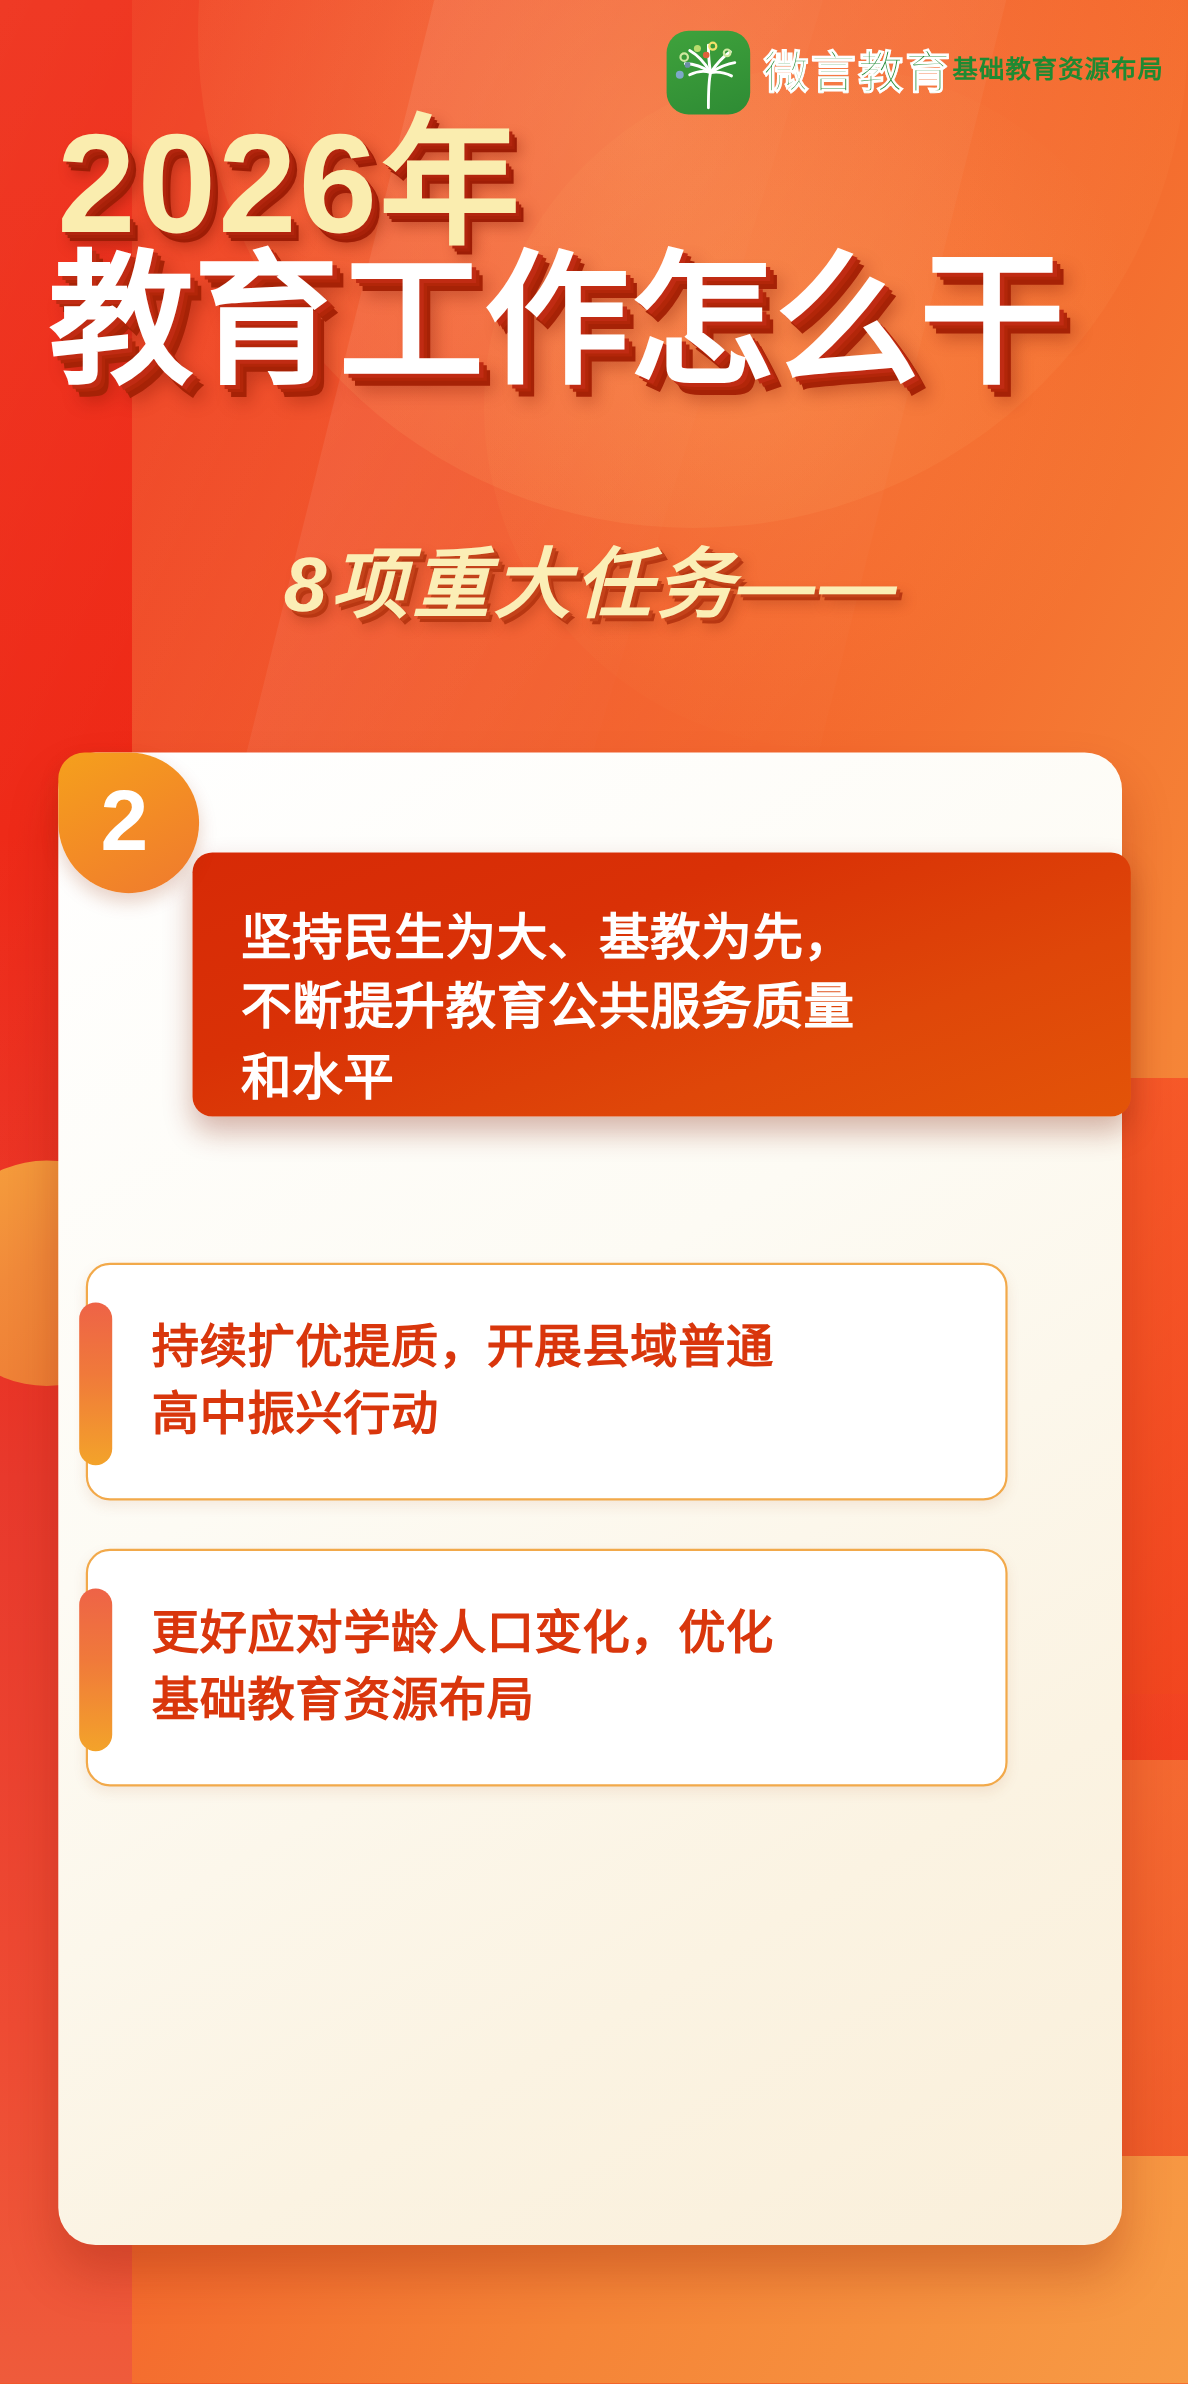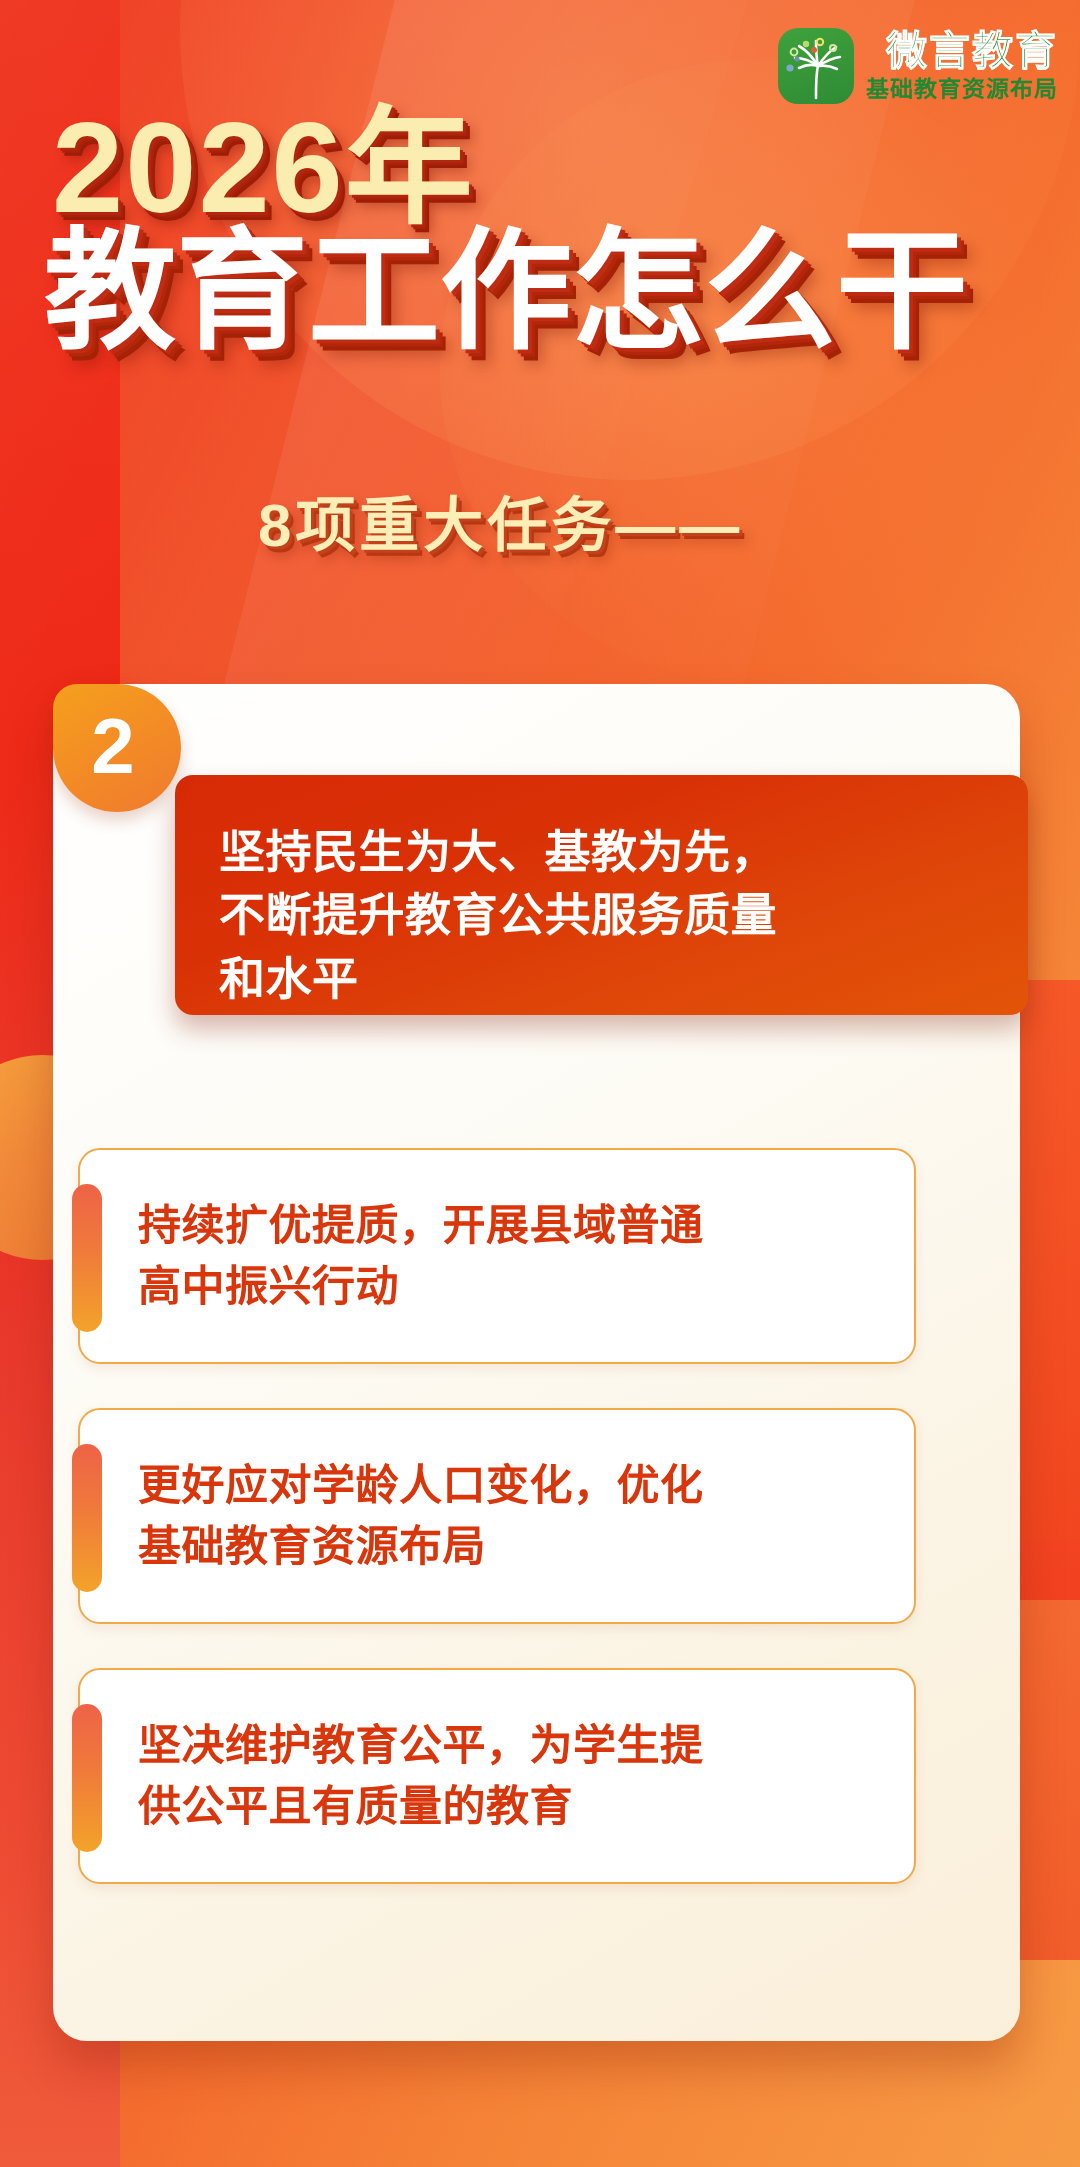--- a/index.html
+++ b/index.html
@@ -53,21 +53,21 @@
     background:linear-gradient(150deg,#F6A23C 0%,#F18A3A 45%,#ED7A33 100%);
   }
 
   
   .logo{position:absolute;right:22px;top:28px;display:flex;align-items:center;gap:12px;}
   .logo-mark{
     width:76px;height:76px;border-radius:20px;
     background:linear-gradient(160deg,#3FA23C 0%,#2E8B34 100%);
     position:relative;overflow:hidden;flex:0 0 auto;
   }
-  .logo-text{display:flex;flex-direction:column;line-height:1;text-align:right;}
+  .logo-text{display:flex;flex-direction:row;line-height:1;text-align:right;}
   .logo-title{
     font-size:41px;font-weight:bold;color:#1F8A32;letter-spacing:2px;
     -webkit-text-stroke:1px #ffffff;text-shadow:0 1px 0 #fff;
   }
   .logo-sub{
     font-size:23px;font-weight:bold;color:#1F8A32;letter-spacing:1px;margin-top:6px;
   }
 
   
   .year{
@@ -81,21 +81,21 @@
   .title{
     position:absolute;left:44px;top:226px;
     font-size:132px;font-weight:bold;line-height:1;
     color:#FFFFFF;letter-spacing:0px;white-space:nowrap;
     text-shadow:
       4px 4px 0 #C02B13, 7px 7px 0 #B22609, 10px 11px 0 #A62206,
       13px 15px 16px rgba(120,20,5,0.42);
   }
   .subtitle{
     position:absolute;left:258px;top:496px;
-    font-size:60px;font-weight:bold;line-height:1;
+    font-size:70px;font-weight:bold;font-style:italic;line-height:1;
     color:#FBEEB6;letter-spacing:4px;white-space:nowrap;
     text-shadow:
       3px 3px 0 #C4421A, 5px 6px 0 #B83712, 7px 9px 12px rgba(130,35,10,0.40);
   }
 
   
   .panel{
     position:absolute;left:53px;top:684px;width:967px;height:1357px;
     border-radius:34px;
     background:linear-gradient(150deg,#FFFFFF 0%,#FDFBF4 40%,#FBF3E2 75%,#FAEFDA 100%);
@@ -213,20 +213,15 @@
     <div class="item">
       <span class="item-bar"></span>
       <span class="item-text">持续扩优提质，开展县域普通
 高中振兴行动</span>
     </div>
     <div class="item">
       <span class="item-bar"></span>
       <span class="item-text">更好应对学龄人口变化，优化
 基础教育资源布局</span>
     </div>
-    <div class="item">
-      <span class="item-bar"></span>
-      <span class="item-text">坚决维护教育公平，为学生提
-供公平且有质量的教育</span>
-    </div>
   </div>
 
 </div>
 
 </body></html>

